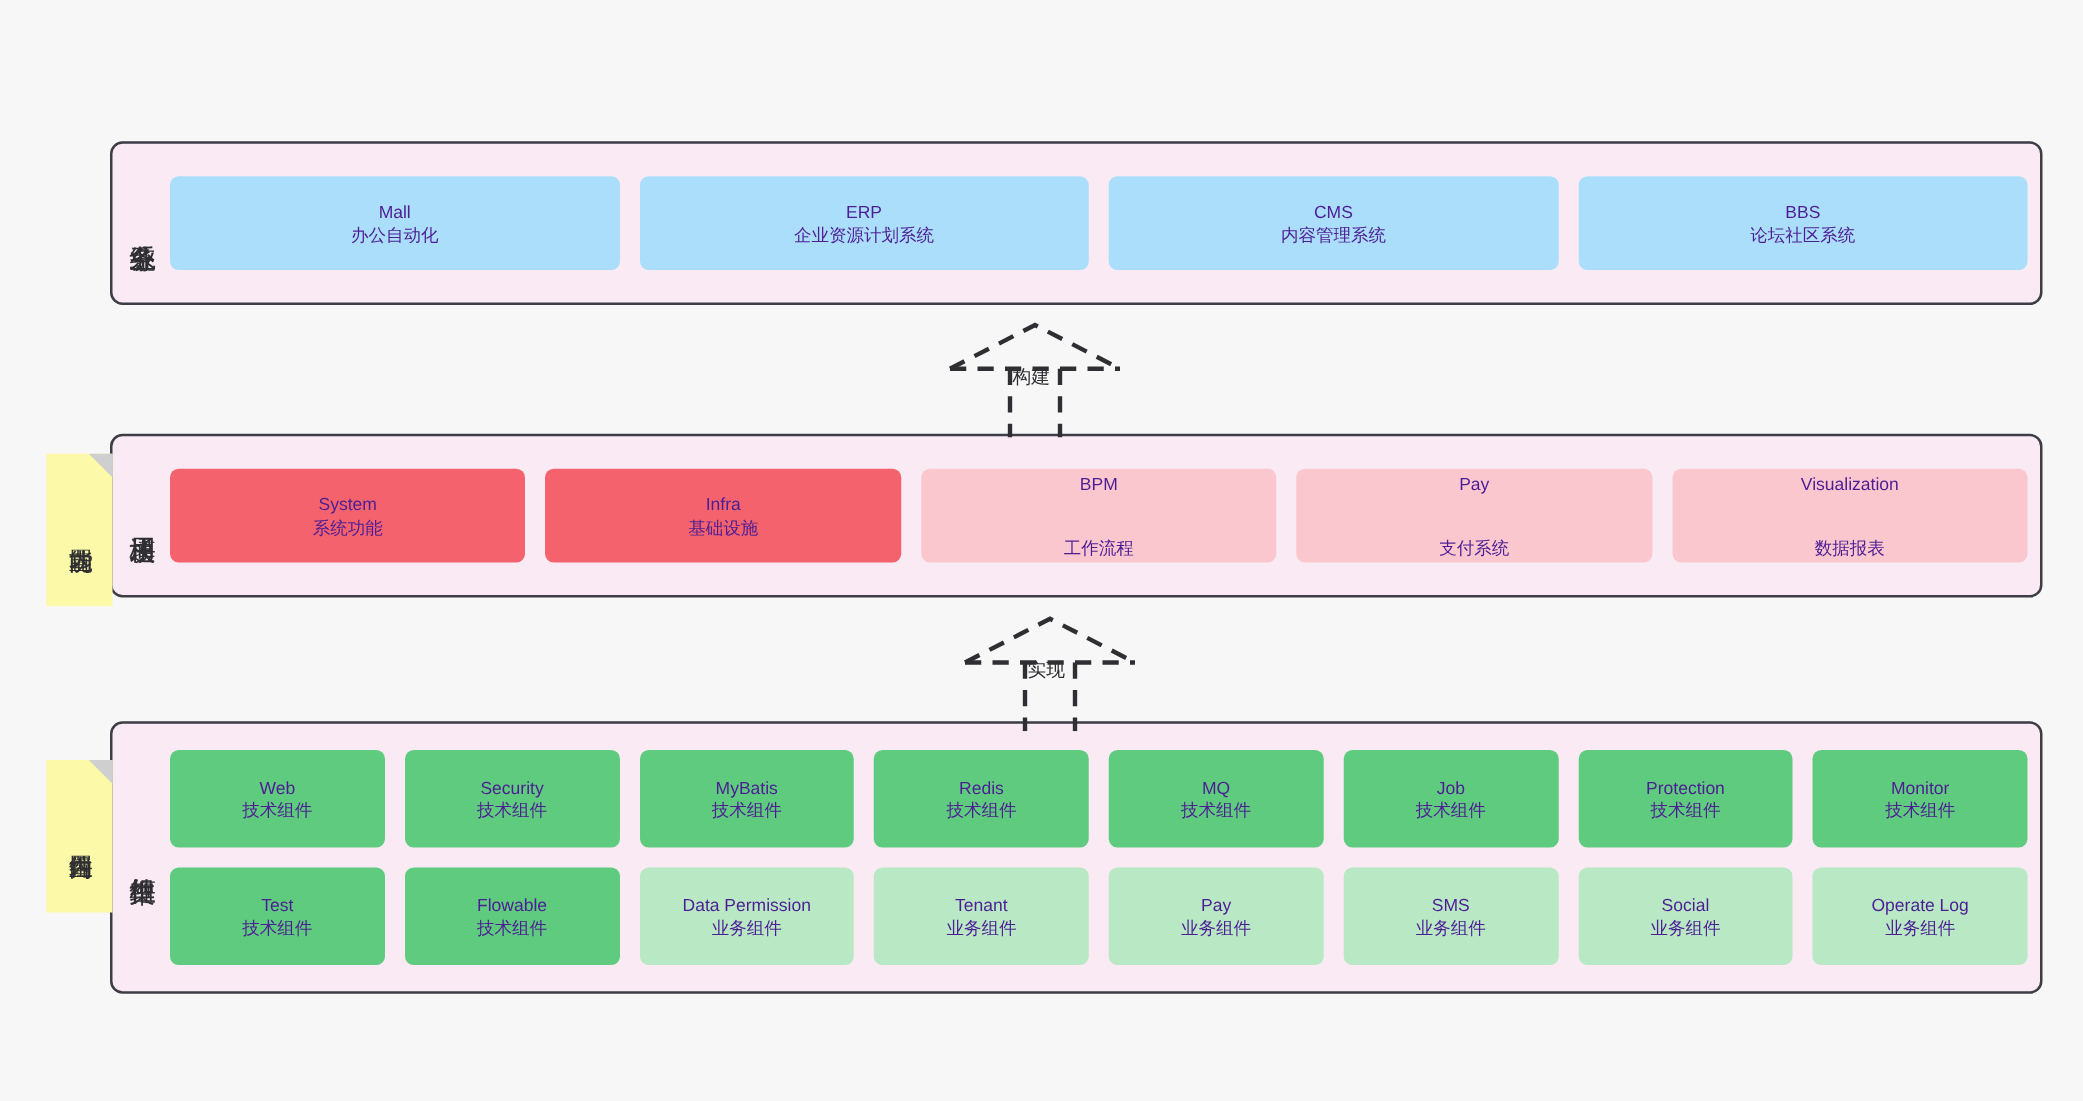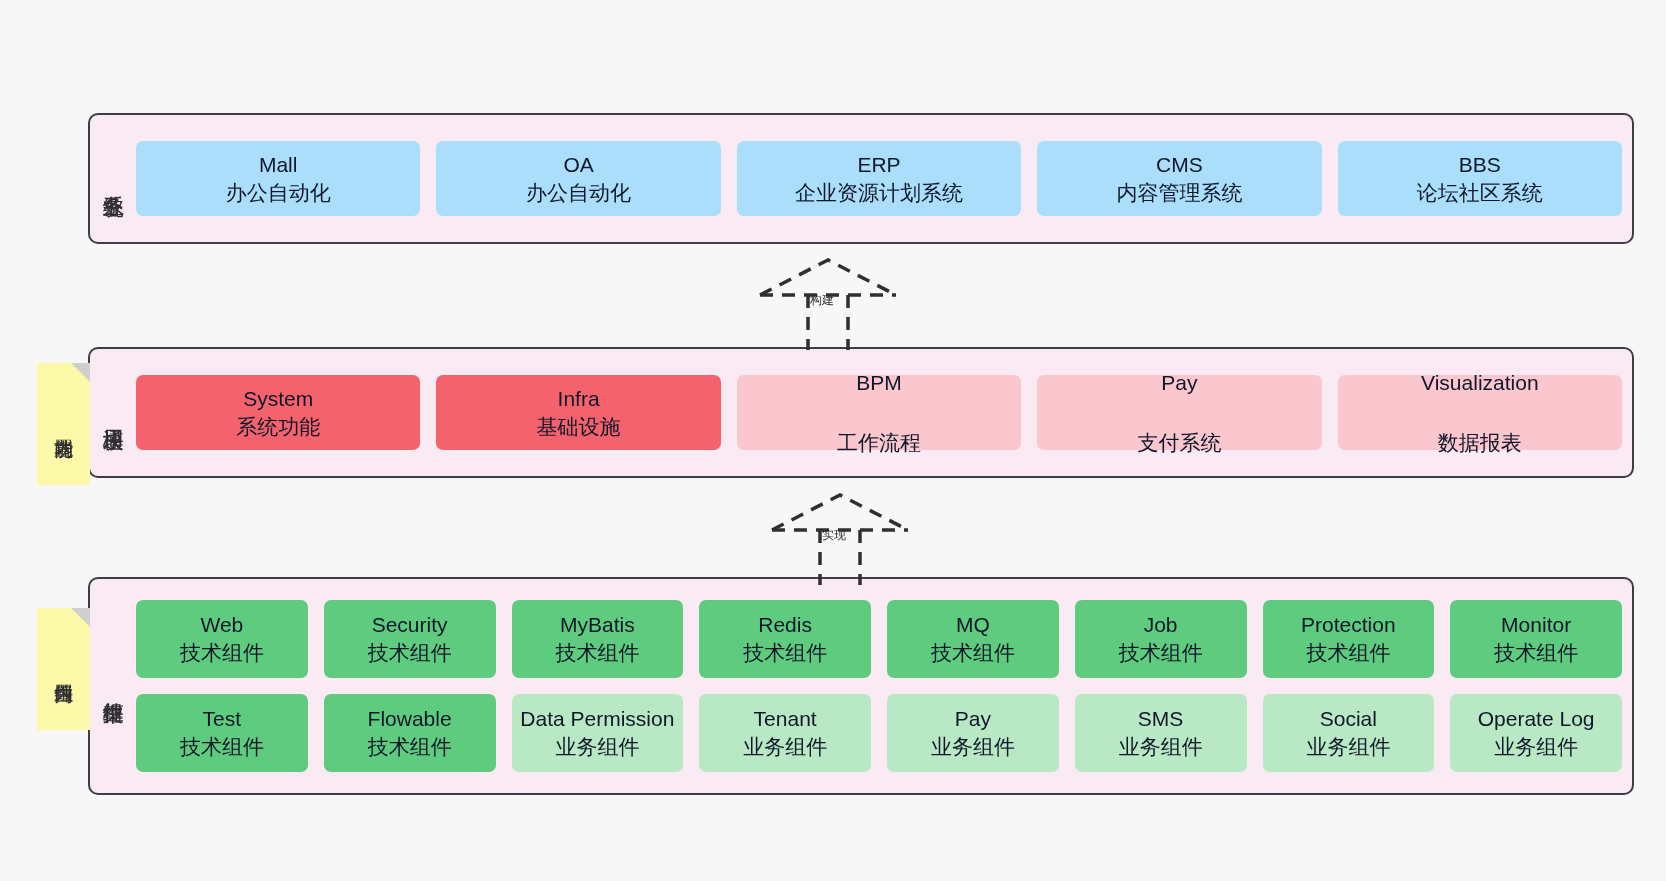--- a/index.html
+++ b/index.html
@@ -65,23 +65,23 @@
 
   
   .card {
     flex: 1 1 0;
     border-radius: 7px;
     display: flex;
     flex-direction: column;
     align-items: center;
     justify-content: center;
     text-align: center;
-    font-size: 21px;
+    font-size: 14px;
     line-height: 1.32;
-    color: #0f172a;
+    color: #4c1d95;
     box-sizing: border-box;
     padding: 4px 6px;
     user-select: none;
   }
   .card .t1 { display: block; }
   .card .t2 { display: block; }
 
   .c-blue      { background: #abdefb; }
   .c-red       { background: #f4636d; }
   .c-pink      { background: #fbc7cf; gap: 32px; }
@@ -125,21 +125,21 @@
   #sticky-modules { left: 37px; top: 363px; height: 122px; }
   #sticky-frame   { left: 37px; top: 608px; height: 122px; }
 
   
   .arrow-wrap {
     position: absolute;
     z-index: 2;
   }
   .arrow-label {
     position: absolute;
-    font-size: 12px;
+    font-size: 15px;
     color: #2f2f33;
     background: transparent;
     user-select: none;
     white-space: nowrap;
   }
   #arrow-build  { left: 750px; top: 250px; width: 170px; height: 100px; }
   #arrow-impl   { left: 762px; top: 485px; width: 170px; height: 100px; }
   #arrow-build .arrow-label  { left: 60px; top: 42px; }
   #arrow-impl  .arrow-label  { left: 60px; top: 42px; }
 </style>
@@ -147,24 +147,20 @@
 <body>
 
 <div id="canvas">
 
   <div class="layer" id="layer-business">
     <div class="layer-label">业务系统</div>
     <div class="layer-body">
       <div class="row">
         <div class="card c-blue">
           <span class="t1">Mall</span>
-          <span class="t2">办公自动化</span>
-        </div>
-        <div class="card c-blue">
-          <span class="t1">OA</span>
           <span class="t2">办公自动化</span>
         </div>
         <div class="card c-blue">
           <span class="t1">ERP</span>
           <span class="t2">企业资源计划系统</span>
         </div>
         <div class="card c-blue">
           <span class="t1">CMS</span>
           <span class="t2">内容管理系统</span>
         </div>

